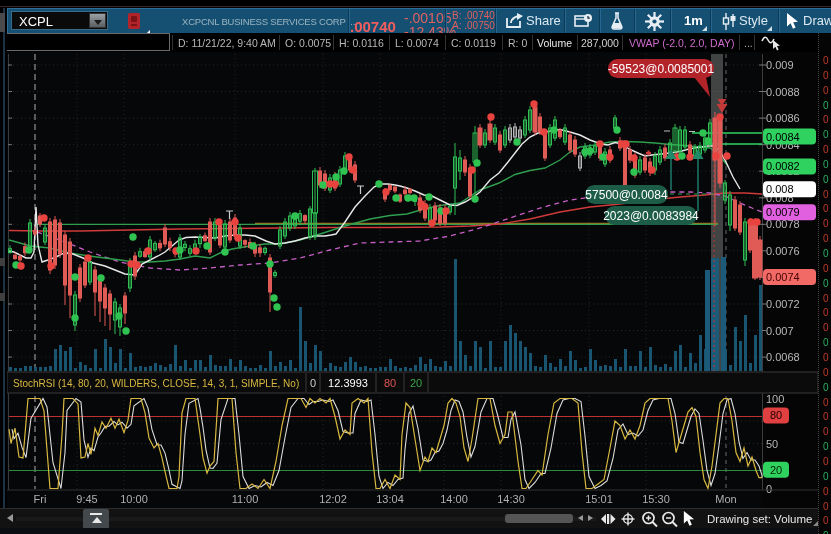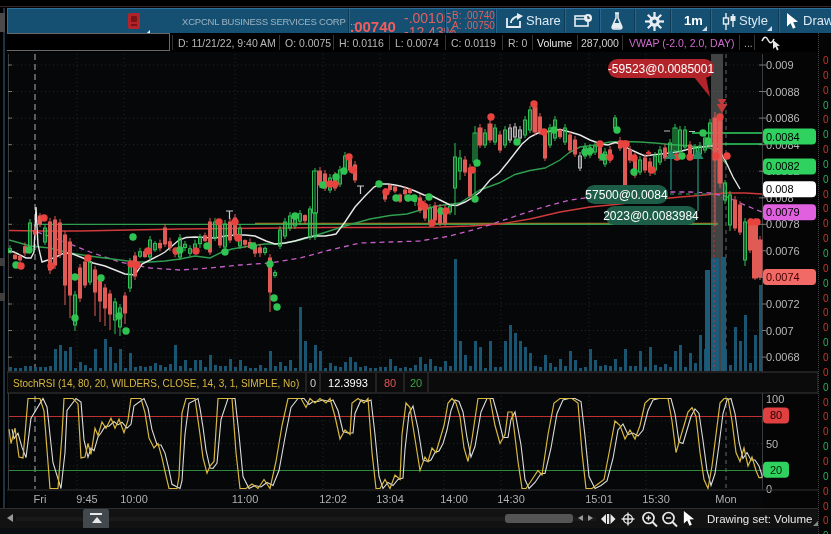--- a/index.html
+++ b/index.html
@@ -7,20 +7,26 @@
 .tb-div { position:absolute; top:0; width:2px; height:25px; background:linear-gradient(to right,#0d3a55 50%,#276690 50%); }
 .tbtxt { color:#dce9f2; font-size:13px; }
 </style></head><body>
 <div id="root">
 
 <div class="abs" style="left:0;top:0;width:831px;height:8px;background:#000;"></div>
 <div class="abs" style="left:0;top:6px;width:831px;height:1px;background:#3a2326;"></div>
 
 <div class="abs" style="left:7px;top:8px;width:824px;height:25px;background:#155072;border-top:1px solid #2d6e99;border-left:1px solid #2d6e99;">
 
+  <div class="abs" style="left:3px;top:2px;width:97px;height:19px;background:#0a0a0a;border:1px solid #3a6b8a;">
+    <span class="abs" style="left:7px;top:2px;color:#fff;font-size:13px;">XCPL</span>
+    <div class="abs" style="right:1px;top:1px;width:17px;height:15px;background:linear-gradient(#9aa0a4,#585e62);border:1px solid #333;">
+      <div class="abs" style="left:4px;top:6px;width:0;height:0;border-left:4px solid transparent;border-right:4px solid transparent;border-top:5px solid #1a1a1a;"></div>
+    </div>
+  </div>
 
   <div class="abs" style="left:120px;top:4px;width:12px;height:16px;background:#b3242a;border-radius:2px;">
     <div class="abs" style="left:3px;top:3px;width:6px;height:6px;background:#7a1216;border-radius:1px;"></div>
     <div class="abs" style="left:3px;top:11px;width:6px;height:2px;background:#7a1216;"></div>
   </div>
   <div class="abs" style="left:136px;top:21px;width:0;height:0;border-left:6px solid transparent;border-bottom:6px solid #fff;"></div>
   <span class="abs" style="left:174px;top:7px;color:#9db4c0;font-size:9.5px;letter-spacing:-0.2px;">XCPCNL BUSINESS SERVICES CORP ...</span>
   <span class="abs" style="left:342px;top:9px;color:#f25d5d;font-size:15px;font-weight:bold;">.00740</span>
   <div class="abs" style="left:396px;top:2px;color:#e06060;font-size:14px;line-height:14px;text-align:left;width:34px;">-.00105<br>-12.43%</div>
   <div class="abs" style="left:444px;top:2px;color:#e06060;font-size:10px;line-height:10px;">B: .00740<br>A: .00750</div>

